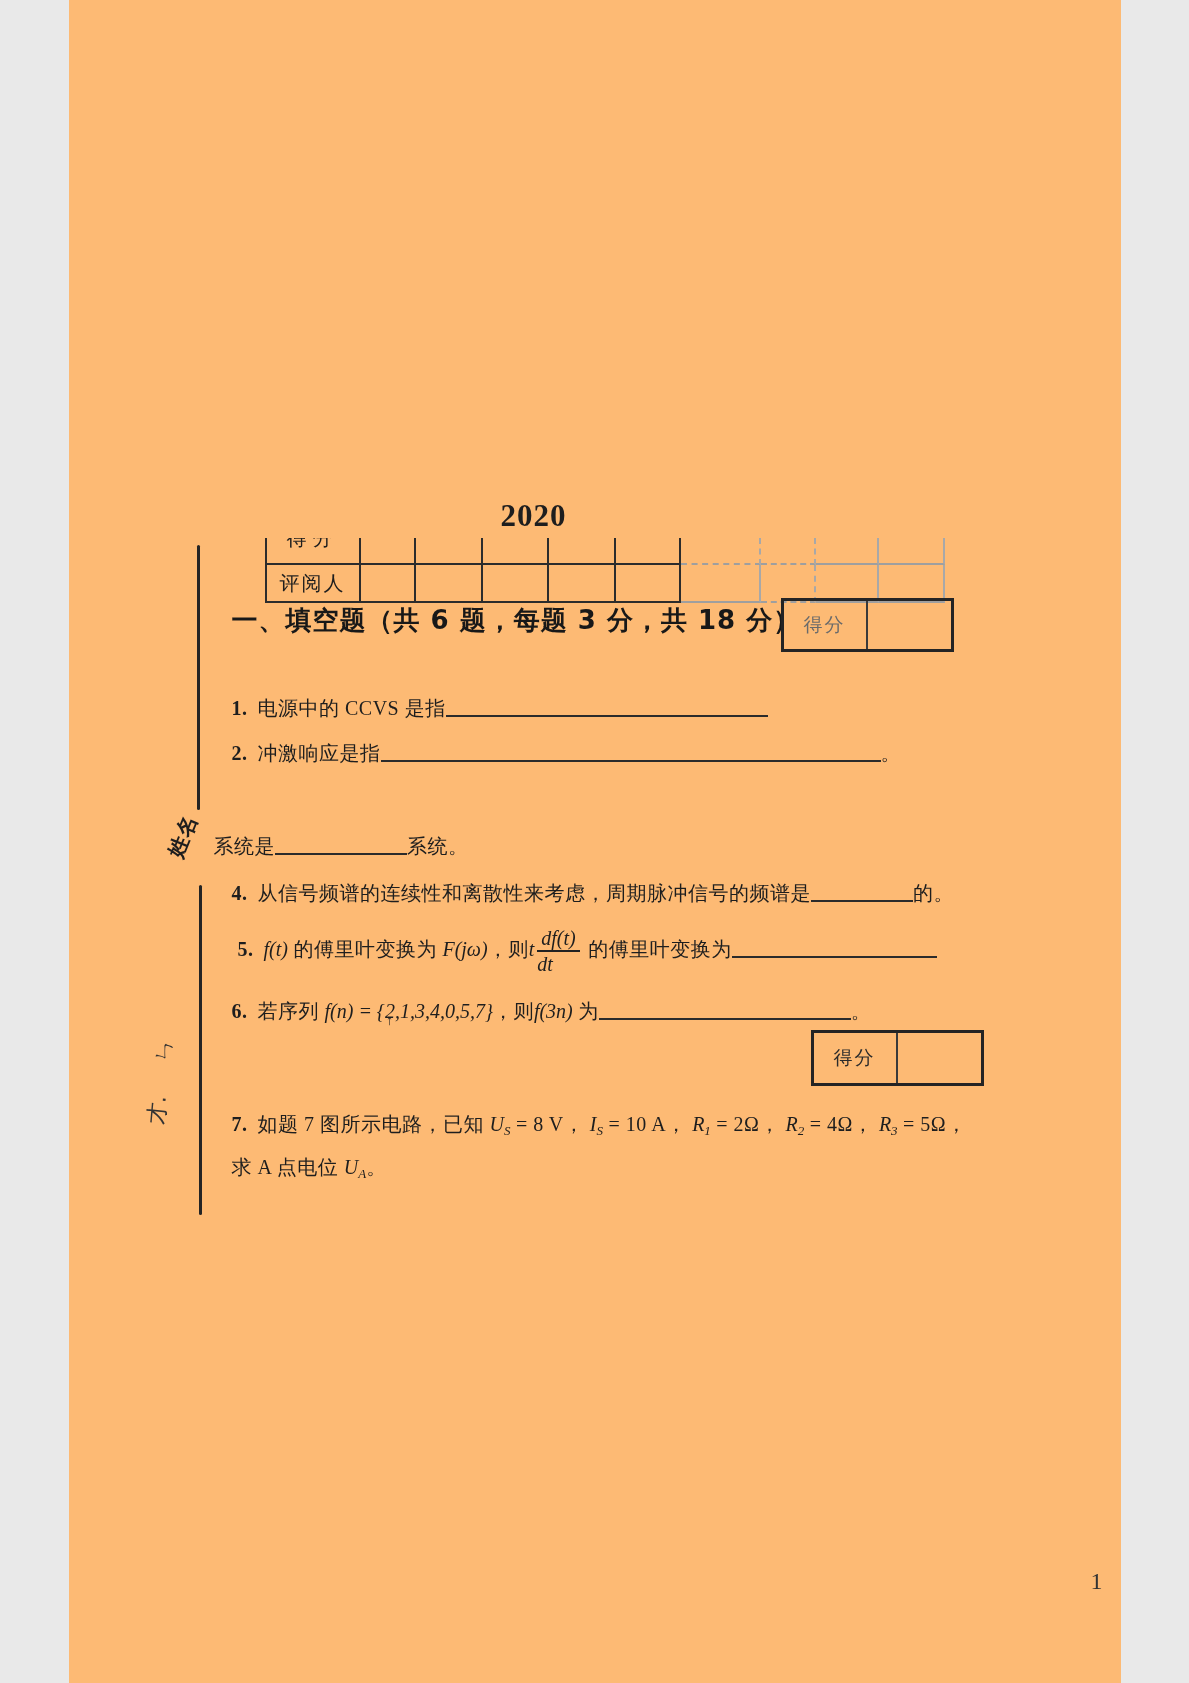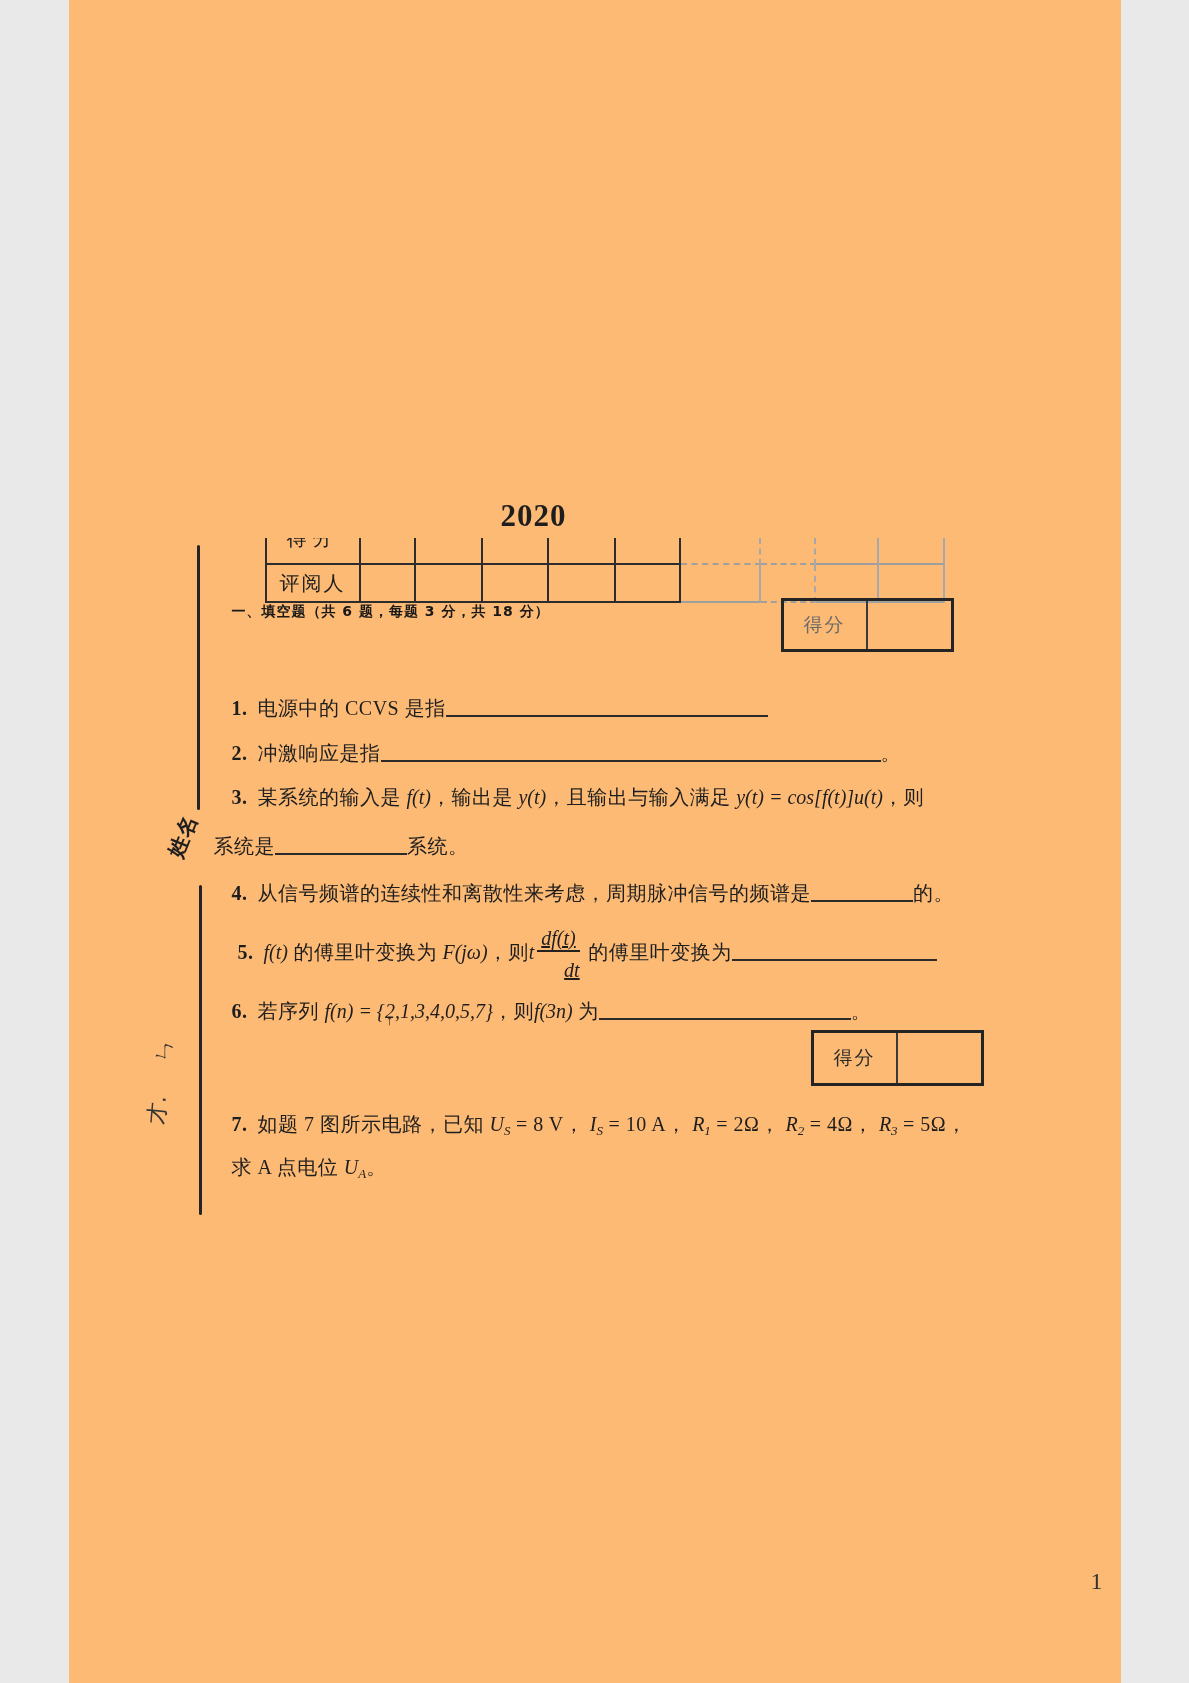--- a/index.html
+++ b/index.html
@@ -37,41 +37,41 @@
 
   
   .seal-line{position:absolute;width:3px;background:#242424;border-radius:2px;}
   .rot-label{position:absolute;font-size:21px;font-weight:600;transform:rotate(-68deg);letter-spacing:1px;}
   .scribble{position:absolute;font-size:22px;color:#333;transform:rotate(-85deg);
     font-family:"DejaVu Sans","Liberation Sans",sans-serif;}
 
   
   .heading{
     font-family:"DejaVu Sans","Liberation Sans",sans-serif;
-    font-weight:700;font-size:14px;letter-spacing:1px;color:#181818;
+    font-weight:700;font-size:26px;letter-spacing:1px;color:#181818;
   }
   .instruction{font-weight:700;font-size:21px;letter-spacing:1px;}
 
   
   .score-box{position:absolute;display:flex;border:3px solid #242424;}
   .sb-label{width:82px;text-align:center;font-size:19px;color:#6a6a6a;
     border-right:2px solid #3a3a3a;display:flex;align-items:center;justify-content:center;letter-spacing:2px;}
   .sb-value{width:83px;}
 
   
   .q{font-size:20px;letter-spacing:0.5px;line-height:1.25;}
   .qnum{font-weight:700;margin-right:10px;font-family:"Liberation Serif",serif;}
   .m{font-style:italic;font-family:"Liberation Serif","DejaVu Serif",serif;letter-spacing:0;}
   .m sub,.sub{font-size:13px;font-style:italic;vertical-align:-4px;}
   .blank{display:inline-block;border-bottom:2px solid #2b2b2b;height:1.0em;vertical-align:-2px;}
 
   
-  .frac{display:inline-block;text-align:right;vertical-align:middle;margin:0 3px;line-height:1;text-decoration:underline;}
+  .frac{display:inline-block;text-align:left;vertical-align:middle;margin:0 3px;line-height:1;}
   .frac .fnum{display:block;border-bottom:2px solid #222;padding:0 4px 2px;}
-  .frac .fden{display:block;padding-top:8px;}
+  .frac .fden{display:block;padding-top:2px;}
 
   
   .origin{position:relative;display:inline-block;}
   .origin .arrow{position:absolute;left:1px;top:0.92em;font-size:14px;font-style:normal;color:#222;}
 
   .pagenum{font-size:24px;color:#333;}
 </style>
 </head>
 <body>
 
@@ -126,23 +126,20 @@
 
 
   <div class="abs q" style="left:163px;top:695px;">
     <span class="qnum">1.</span><span>电源中的 CCVS 是指</span><span class="blank" style="width:322px;"></span>
   </div>
 
   <div class="abs q" style="left:163px;top:740px;">
     <span class="qnum">2.</span><span>冲激响应是指</span><span class="blank" style="width:500px;"></span><span>。</span>
   </div>
 
-  <div class="abs q" style="left:163px;top:785px;">
-    <span class="qnum">3.</span><span>某系统的输入是</span> <span class="m">f(t)</span><span>，输出是</span> <span class="m">y(t)</span><span>，且输出与输入满足</span> <span class="m">y(t) = cos[f(t)]u(t)</span><span>，则</span>
-  </div>
   <div class="abs q" style="left:145px;top:833px;">
     <span>系统是</span><span class="blank" style="width:132px;"></span><span>系统。</span>
   </div>
 
   <div class="abs q" style="left:163px;top:880px;">
     <span class="qnum">4.</span><span>从信号频谱的连续性和离散性来考虑，周期脉冲信号的频谱是</span><span class="blank" style="width:102px;"></span><span>的。</span>
   </div>
 
   <div class="abs q" style="left:169px;top:928px;">
     <span class="qnum">5.</span><span class="m">f(t)</span> <span>的傅里叶变换为</span> <span class="m">F(jω)</span><span>，则</span><span class="m">t</span><span class="frac"><span class="fnum m">df(t)</span><span class="fden m">dt</span></span> <span>的傅里叶变换为</span><span class="blank" style="width:205px;"></span>

